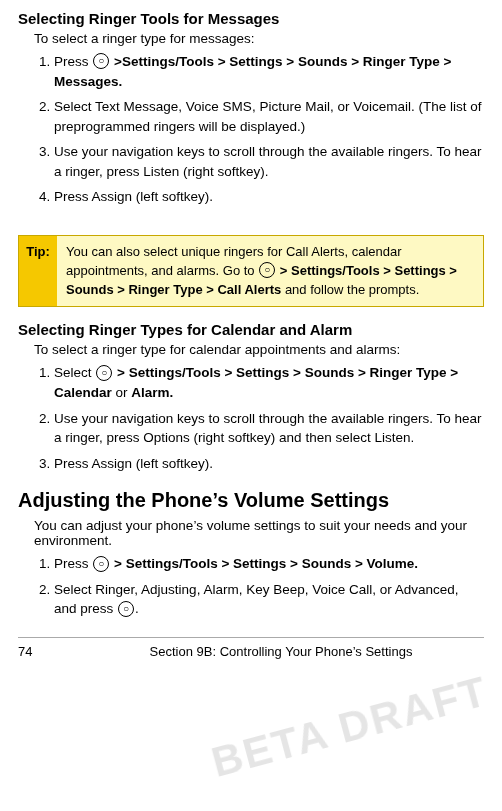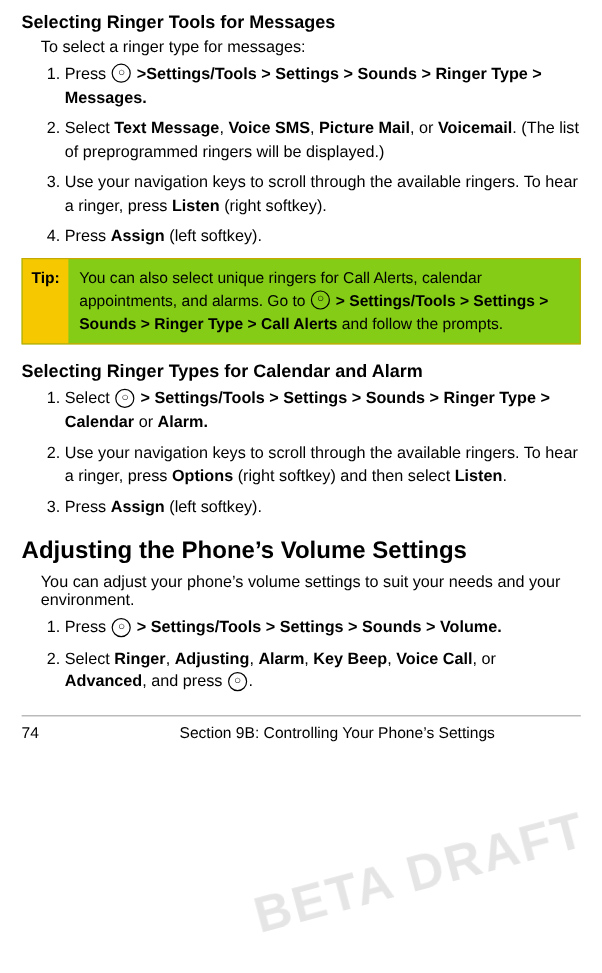--- a/index.html
+++ b/index.html
@@ -47,24 +47,24 @@
     }
 
     ol li {
       margin-bottom: 6px;
       font-size: 13.5px;
       line-height: 1.45;
     }
 
     .tip-box {
       border: 1.5px solid #c8a800;
-      background: #84cc16;
+      background: #fef9c3;
       display: flex;
       flex-direction: row;
-      margin: 8px 0 14px 0;
+      margin: 28px 0 14px 0;
       padding: 0;
     }
 
     .tip-label {
       background: #f5c800;
       font-weight: bold;
       font-size: 13px;
       padding: 8px 10px;
       min-width: 38px;
       display: flex;
@@ -73,21 +73,21 @@
     }
 
     .tip-content {
       padding: 7px 9px;
       font-size: 13px;
       line-height: 1.45;
       color: #000;
     }
 
     .bold {
-      font-weight: bold;
+      font-weight: normal;
     }
 
     .menu-path {
       font-weight: bold;
     }
 
     .footer-bar {
       border-top: 1.5px solid #aaa;
       display: flex;
       flex-direction: row;
@@ -161,20 +161,21 @@
   </ol>
 
   <div class="tip-box">
     <div class="tip-label">Tip:</div>
     <div class="tip-content">
       You can also select unique ringers for Call Alerts, calendar appointments, and alarms. Go to <span class="menu-icon">○</span> <span class="menu-path">&gt; Settings/Tools &gt; Settings &gt; Sounds &gt; Ringer Type &gt; Call Alerts</span> and follow the prompts.
     </div>
   </div>
 
   <h2 class="section-title">Selecting Ringer Types for Calendar and Alarm</h2>
+  <p class="intro-text">To select a ringer type for calendar appointments and alarms:</p>
   <ol>
     <li>
       Select <span class="menu-icon">○</span> <span class="menu-path">&gt; Settings/Tools &gt; Settings &gt; Sounds &gt; Ringer Type &gt; Calendar</span> or <span class="menu-path">Alarm.</span>
     </li>
     <li>
       Use your navigation keys to scroll through the available ringers. To hear a ringer, press <span class="bold">Options</span> (right softkey) and then select <span class="bold">Listen</span>.
     </li>
     <li>
       Press <span class="bold">Assign</span> (left softkey).
     </li>

